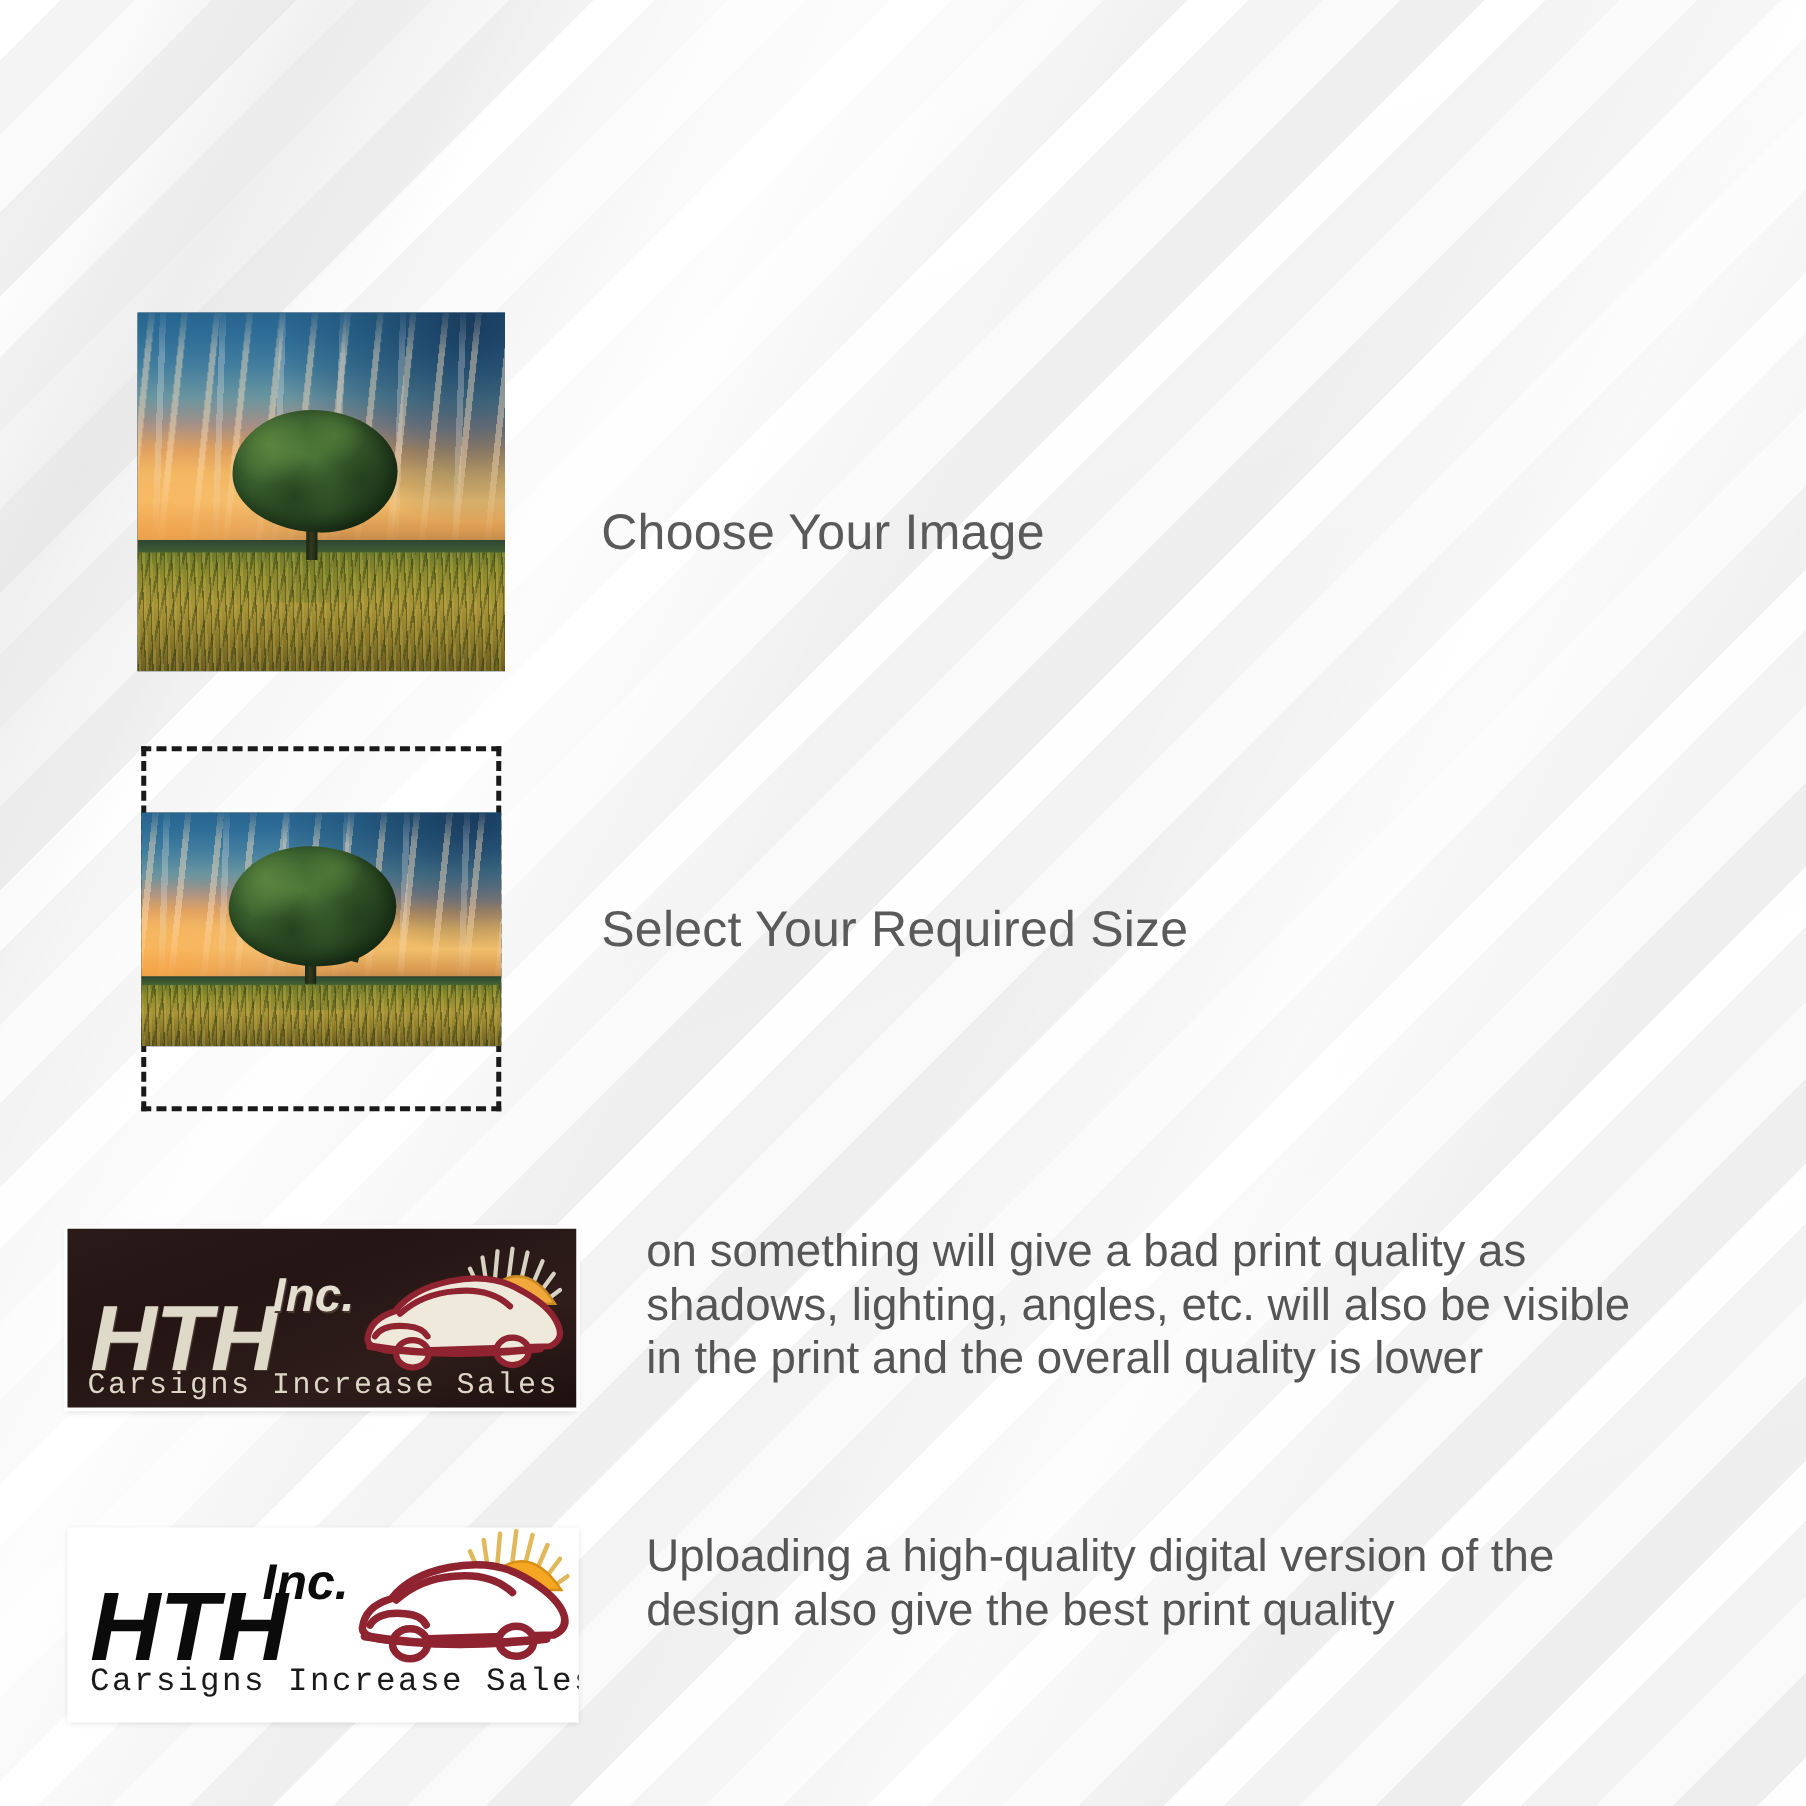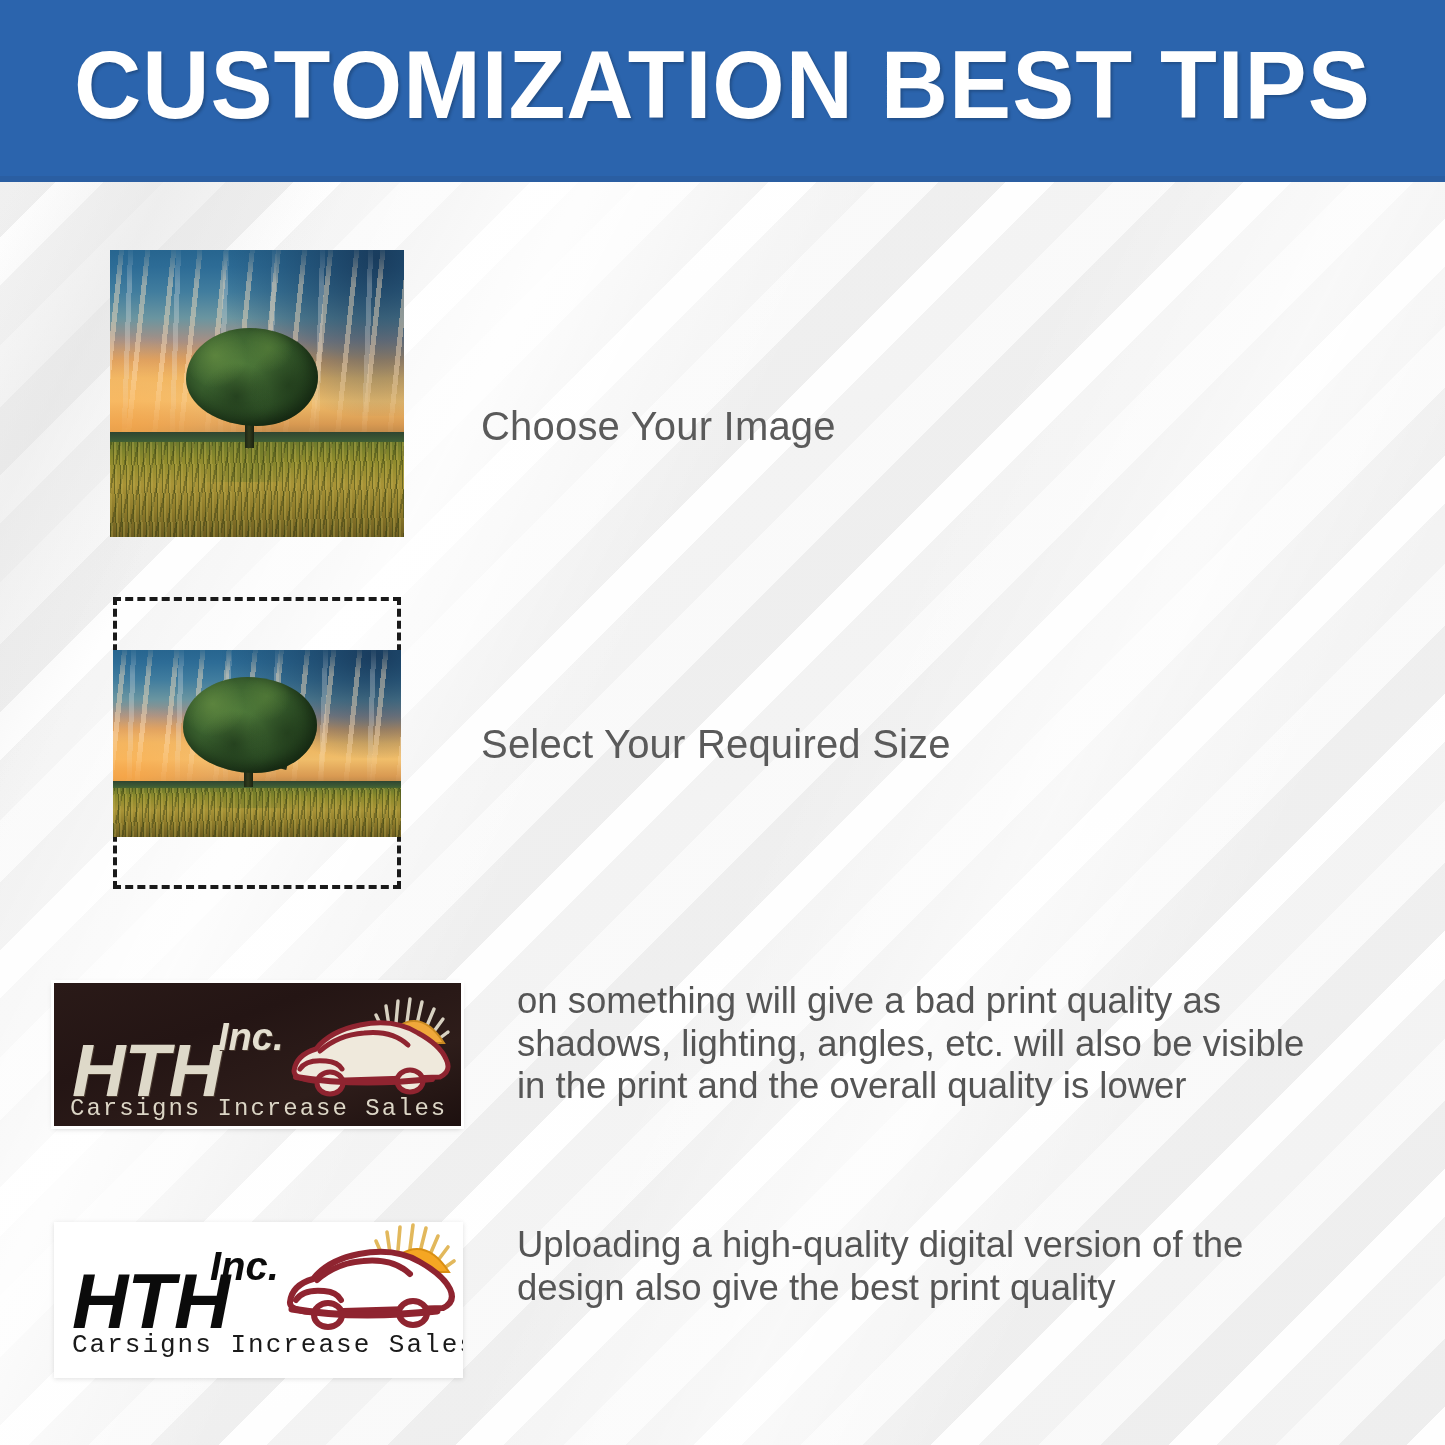--- a/index.html
+++ b/index.html
@@ -288,23 +288,20 @@
   .nosel { user-select: none; }
 </style>
 </head>
 <body>
 
 <div id="page">
 
   <div id="bg-texture"></div>
   <div id="bg-sheen"></div>
 
-  <div id="header-banner">
-    <div id="header-title" class="nosel">CUSTOMIZATION BEST TIPS</div>
-  </div>
 
   <div class="row" style="left:0; top:0; width:1445px; height:1445px; pointer-events:none;">
 
     <div class="photo" style="left:110px; top:250px; width:294px; height:287px; position:absolute; pointer-events:auto;">
       <div class="sky"></div>
       <div class="sky-dark-corner"></div>
       <div class="sky-left-glow"></div>
       <div class="clouds"></div>
       <div class="horizon-band"></div>
       <div class="field">

